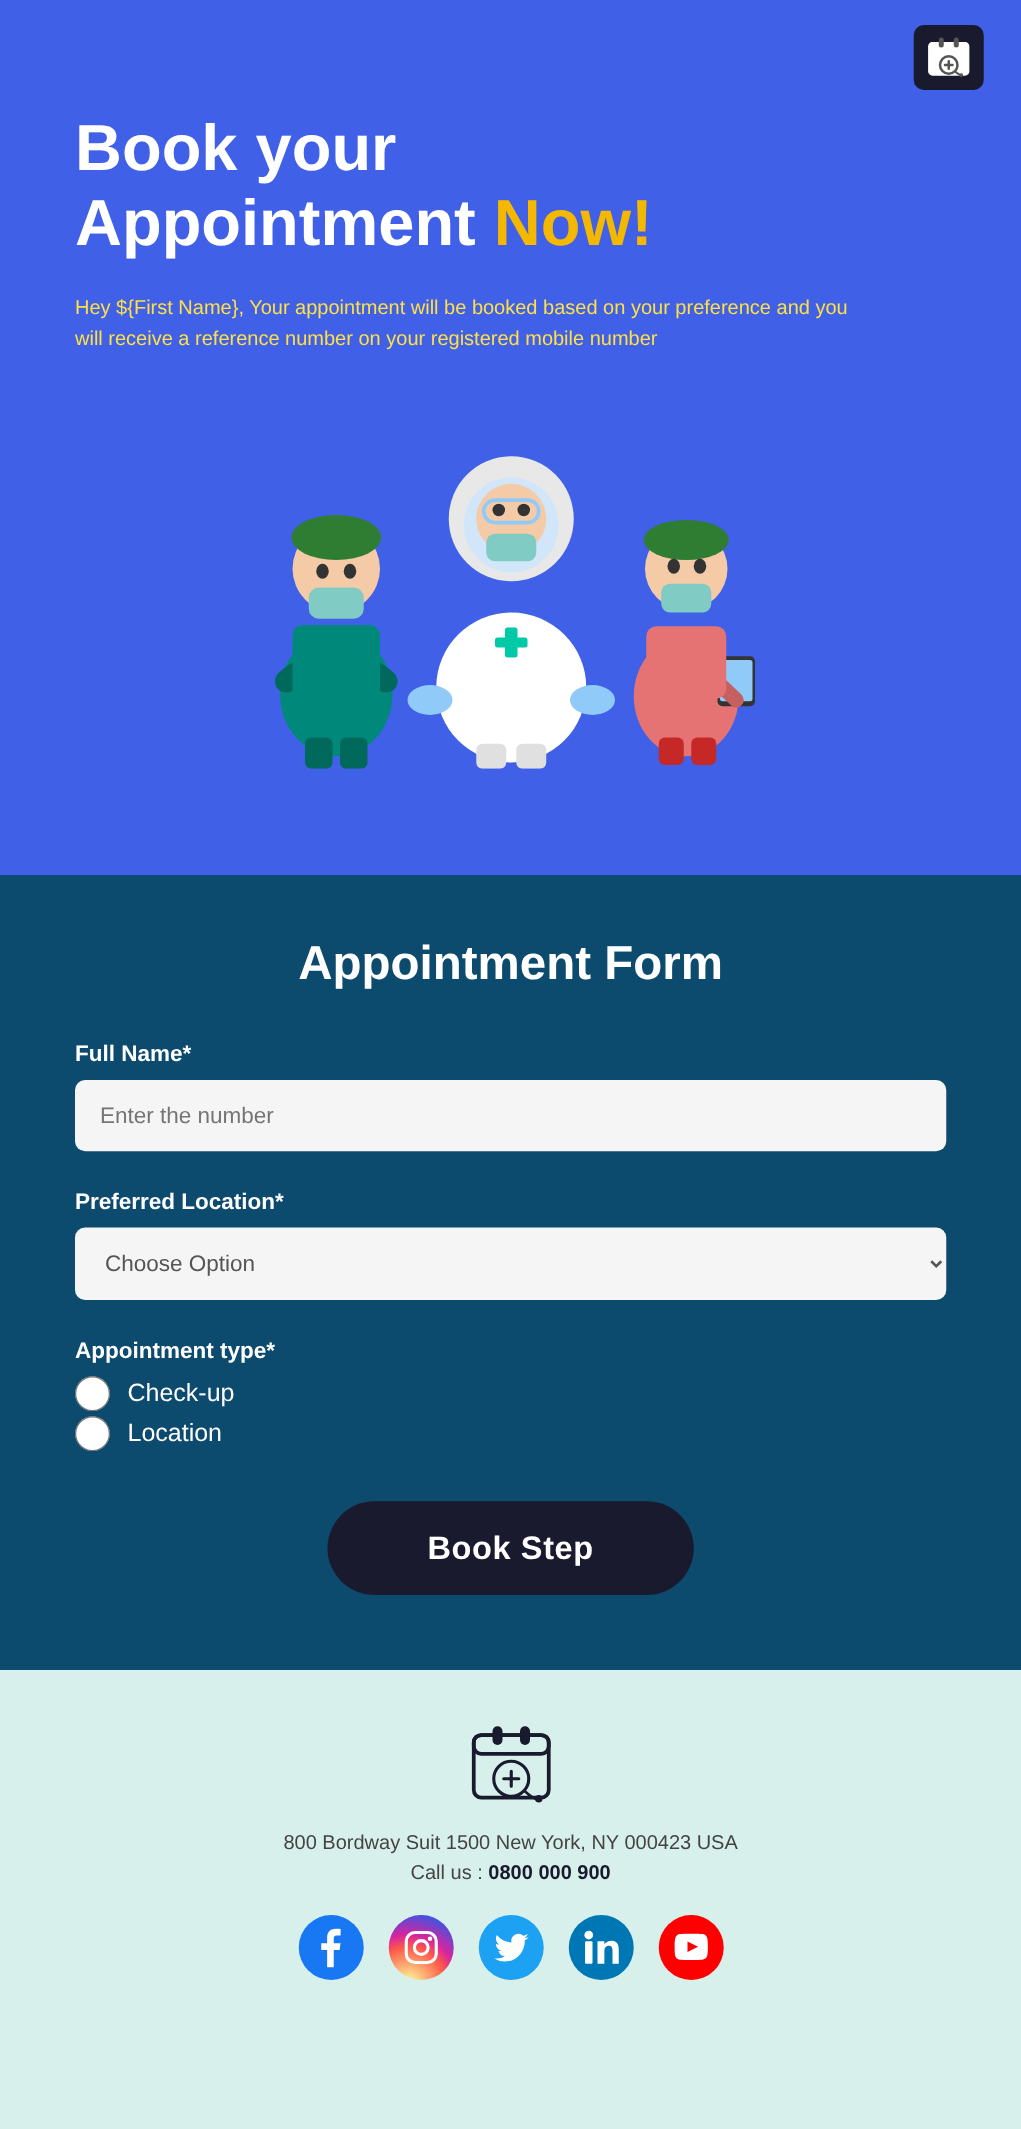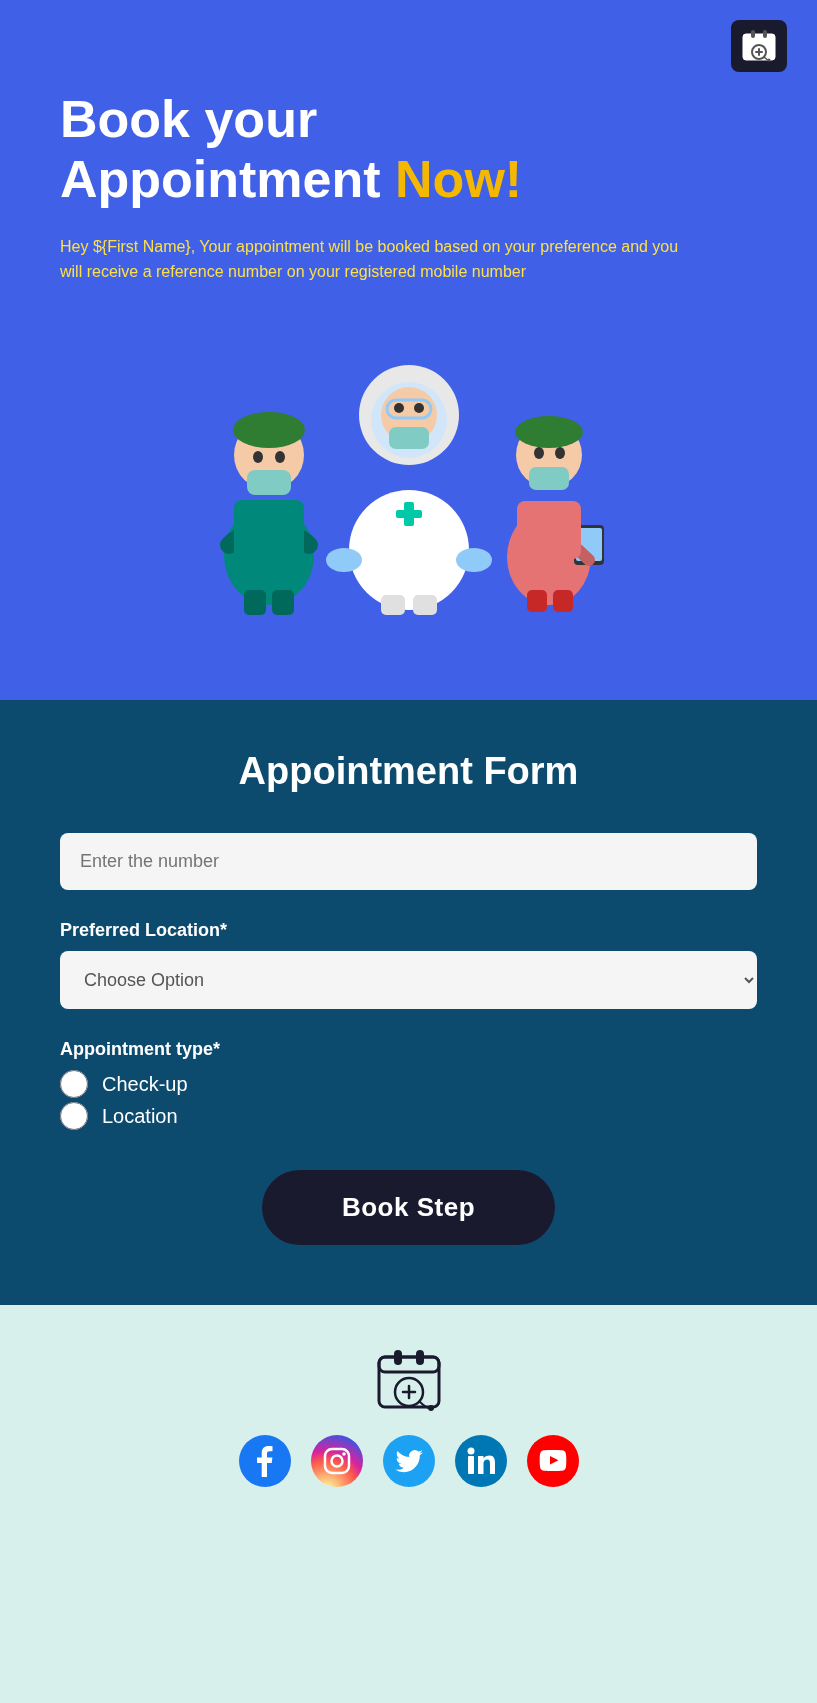--- a/index.html
+++ b/index.html
@@ -289,20 +289,21 @@
       <rect x="378" y="295" width="20" height="22" rx="5" fill="#c62828"></rect>
       <rect x="404" y="295" width="20" height="22" rx="5" fill="#c62828"></rect>
     </svg>
   </div>
 </div>
 
 <div class="form-section">
   <h2 class="form-title">Appointment Form</h2>
 
   <div class="form-group">
+    <label class="form-label">Full Name*</label>
     <input class="form-input" type="text" placeholder="Enter the number" style="">
   </div>
 
   <div class="form-group">
     <label class="form-label">Preferred Location*</label>
     <select class="form-select">
       <option value="">Choose Option</option>
       <option value="new-york">New York</option>
       <option value="los-angeles">Los Angeles</option>
       <option value="chicago">Chicago</option>
@@ -333,20 +334,25 @@
       <rect x="5" y="12" width="60" height="15" rx="6" fill="none" stroke="#1a1a2e" stroke-width="3"></rect>
       <rect x="20" y="5" width="8" height="15" rx="4" fill="#1a1a2e"></rect>
       <rect x="42" y="5" width="8" height="15" rx="4" fill="#1a1a2e"></rect>
       <circle cx="35" cy="47" r="14" fill="none" stroke="#1a1a2e" stroke-width="2.5"></circle>
       <path d="M29 47 h12 M35 41 v12" stroke="#1a1a2e" stroke-width="2.5" stroke-linecap="round"></path>
       <path d="M46 57 Q52 63 56 63" stroke="#1a1a2e" stroke-width="2" stroke-linecap="round"></path>
       <circle cx="57" cy="63" r="3" fill="#1a1a2e"></circle>
     </svg>
   </div>
 
+  <p class="footer-address">800 Bordway Suit 1500 New York, NY 000423  USA</p>
+  <p class="footer-phone">
+    <span>Call us :</span>
+    <strong>0800 000 900</strong>
+  </p>
 
   <div class="social-icons">
 
     <div class="social-icon social-facebook">
       <svg viewBox="0 0 32 32" fill="white" xmlns="http://www.w3.org/2000/svg">
         <path d="M18 32V18h4.7l.7-5.5H18v-3.5c0-1.6.4-2.7 2.7-2.7H23.5V1.2C23.1 1.1 21.5 1 19.6 1c-4.1 0-6.9 2.5-6.9 7.1V12.5H8V18h4.7v14H18z"></path>
       </svg>
     </div>
 
     <div class="social-icon social-instagram">

